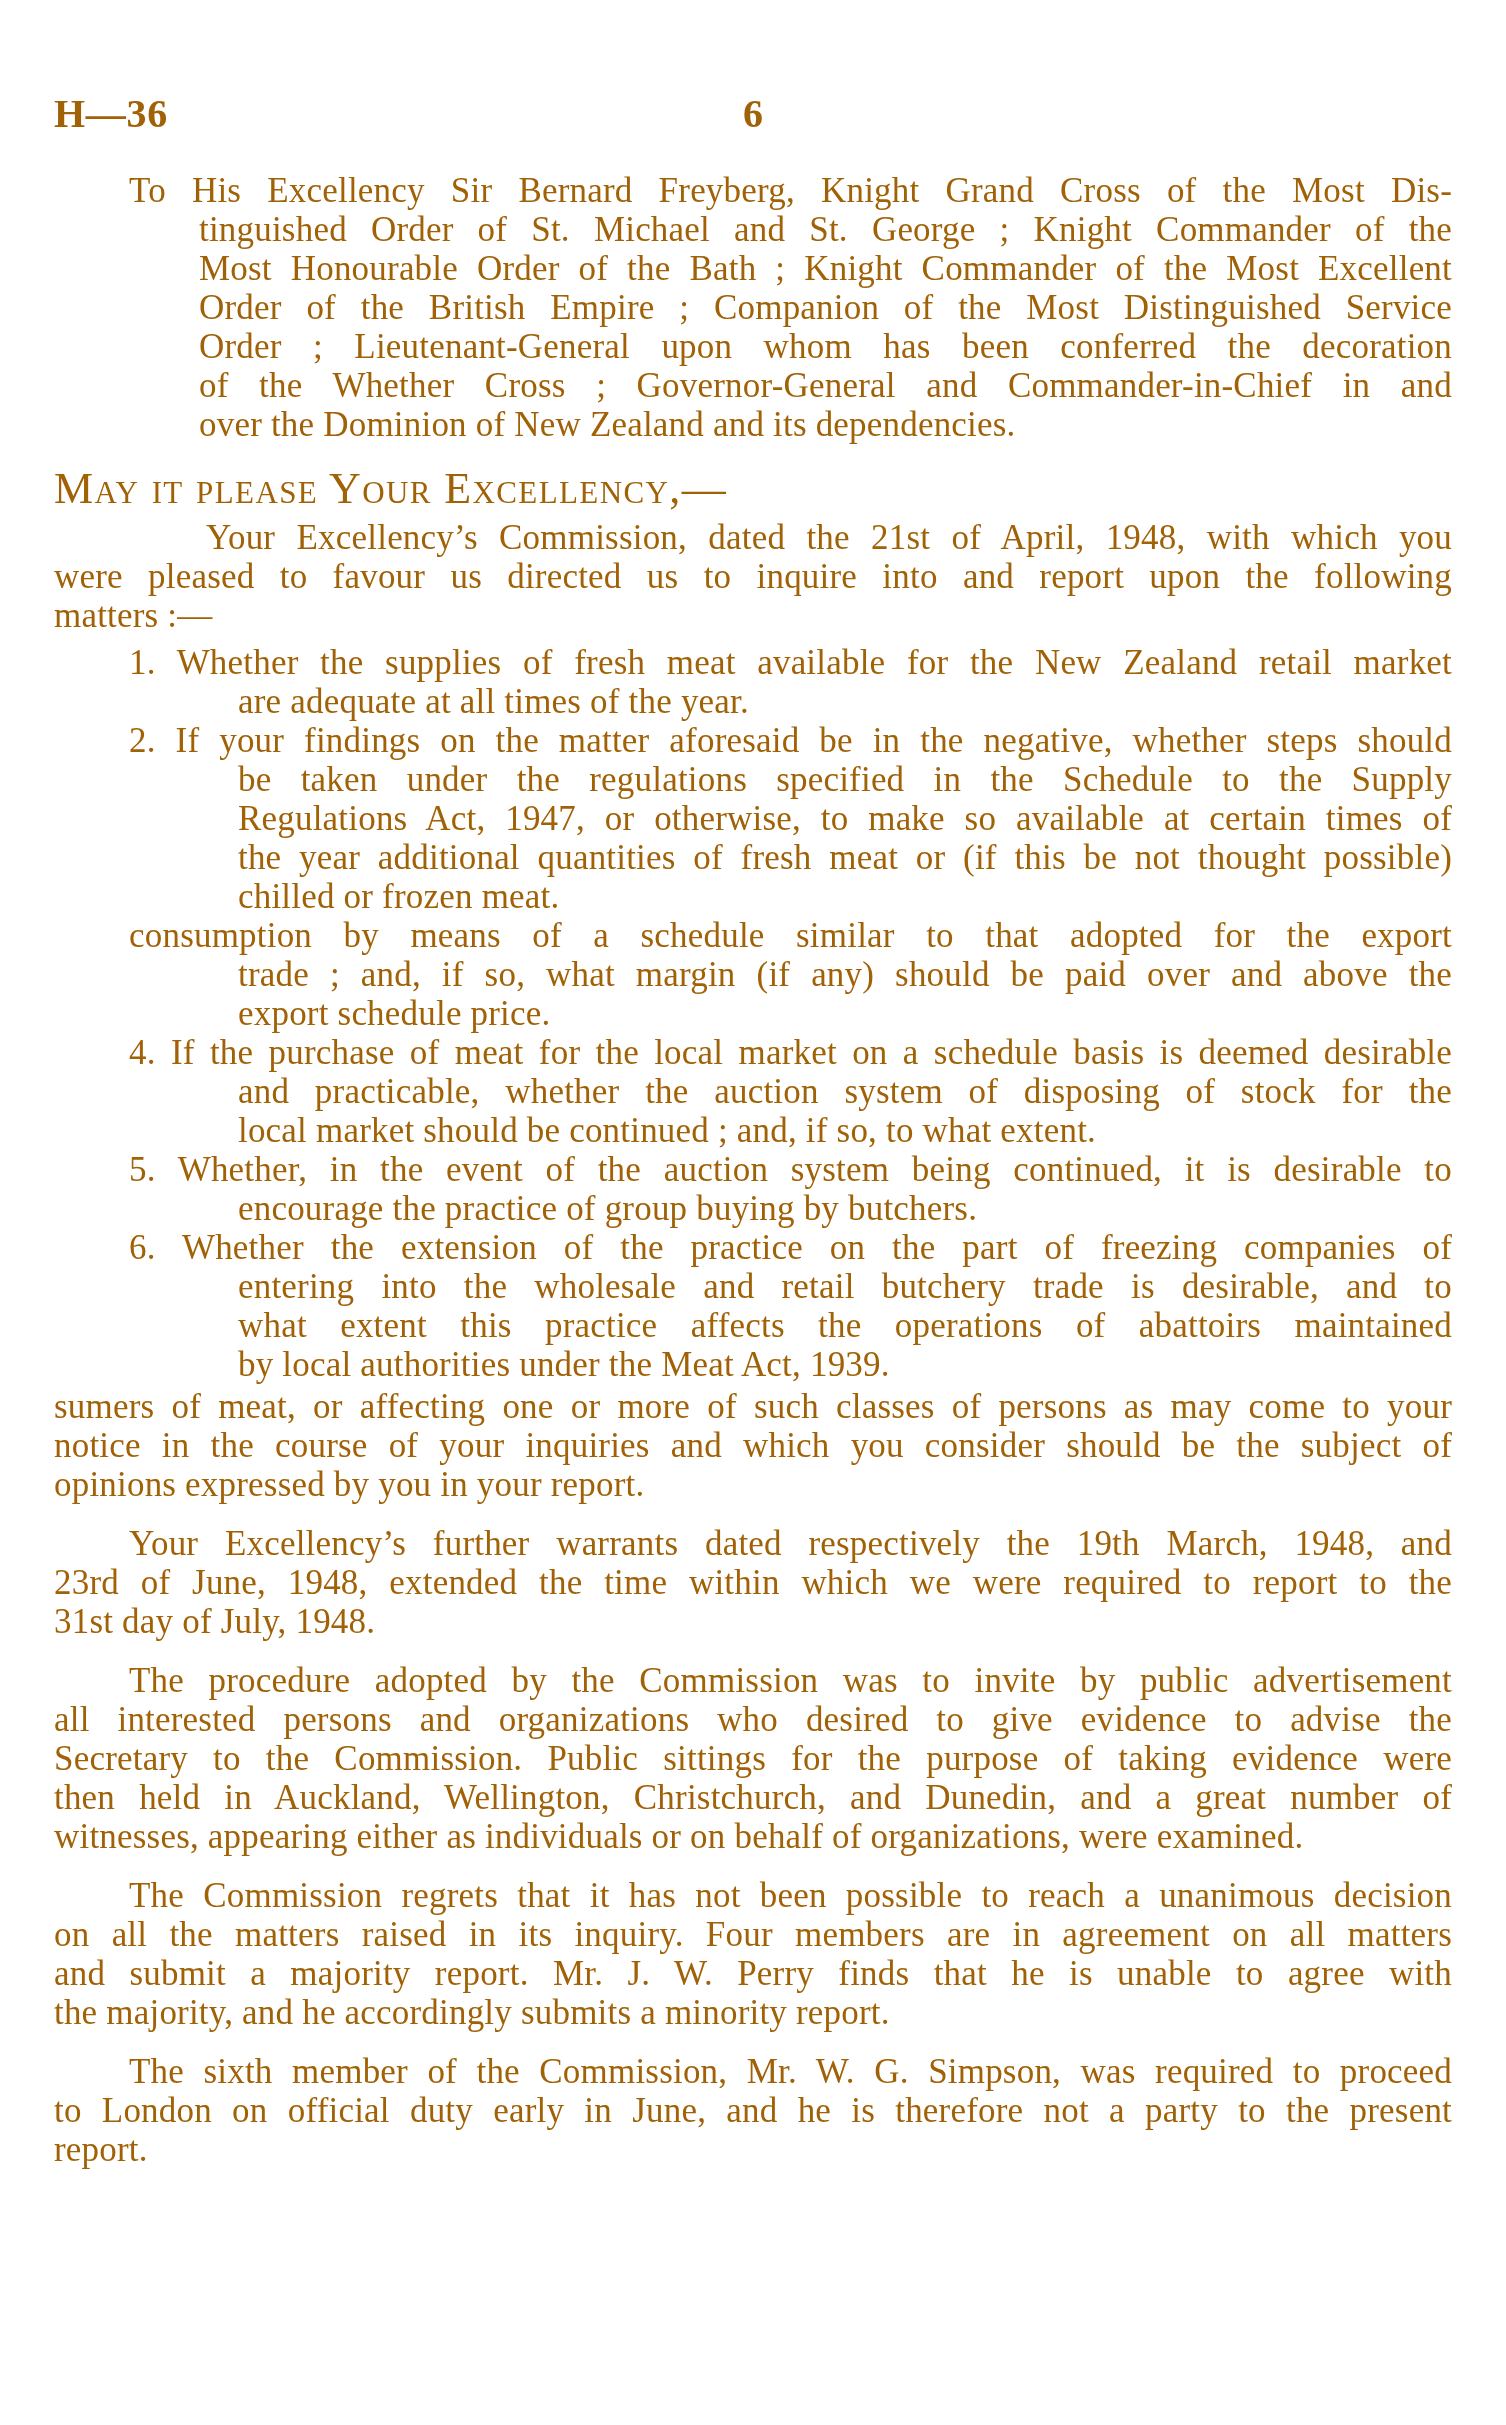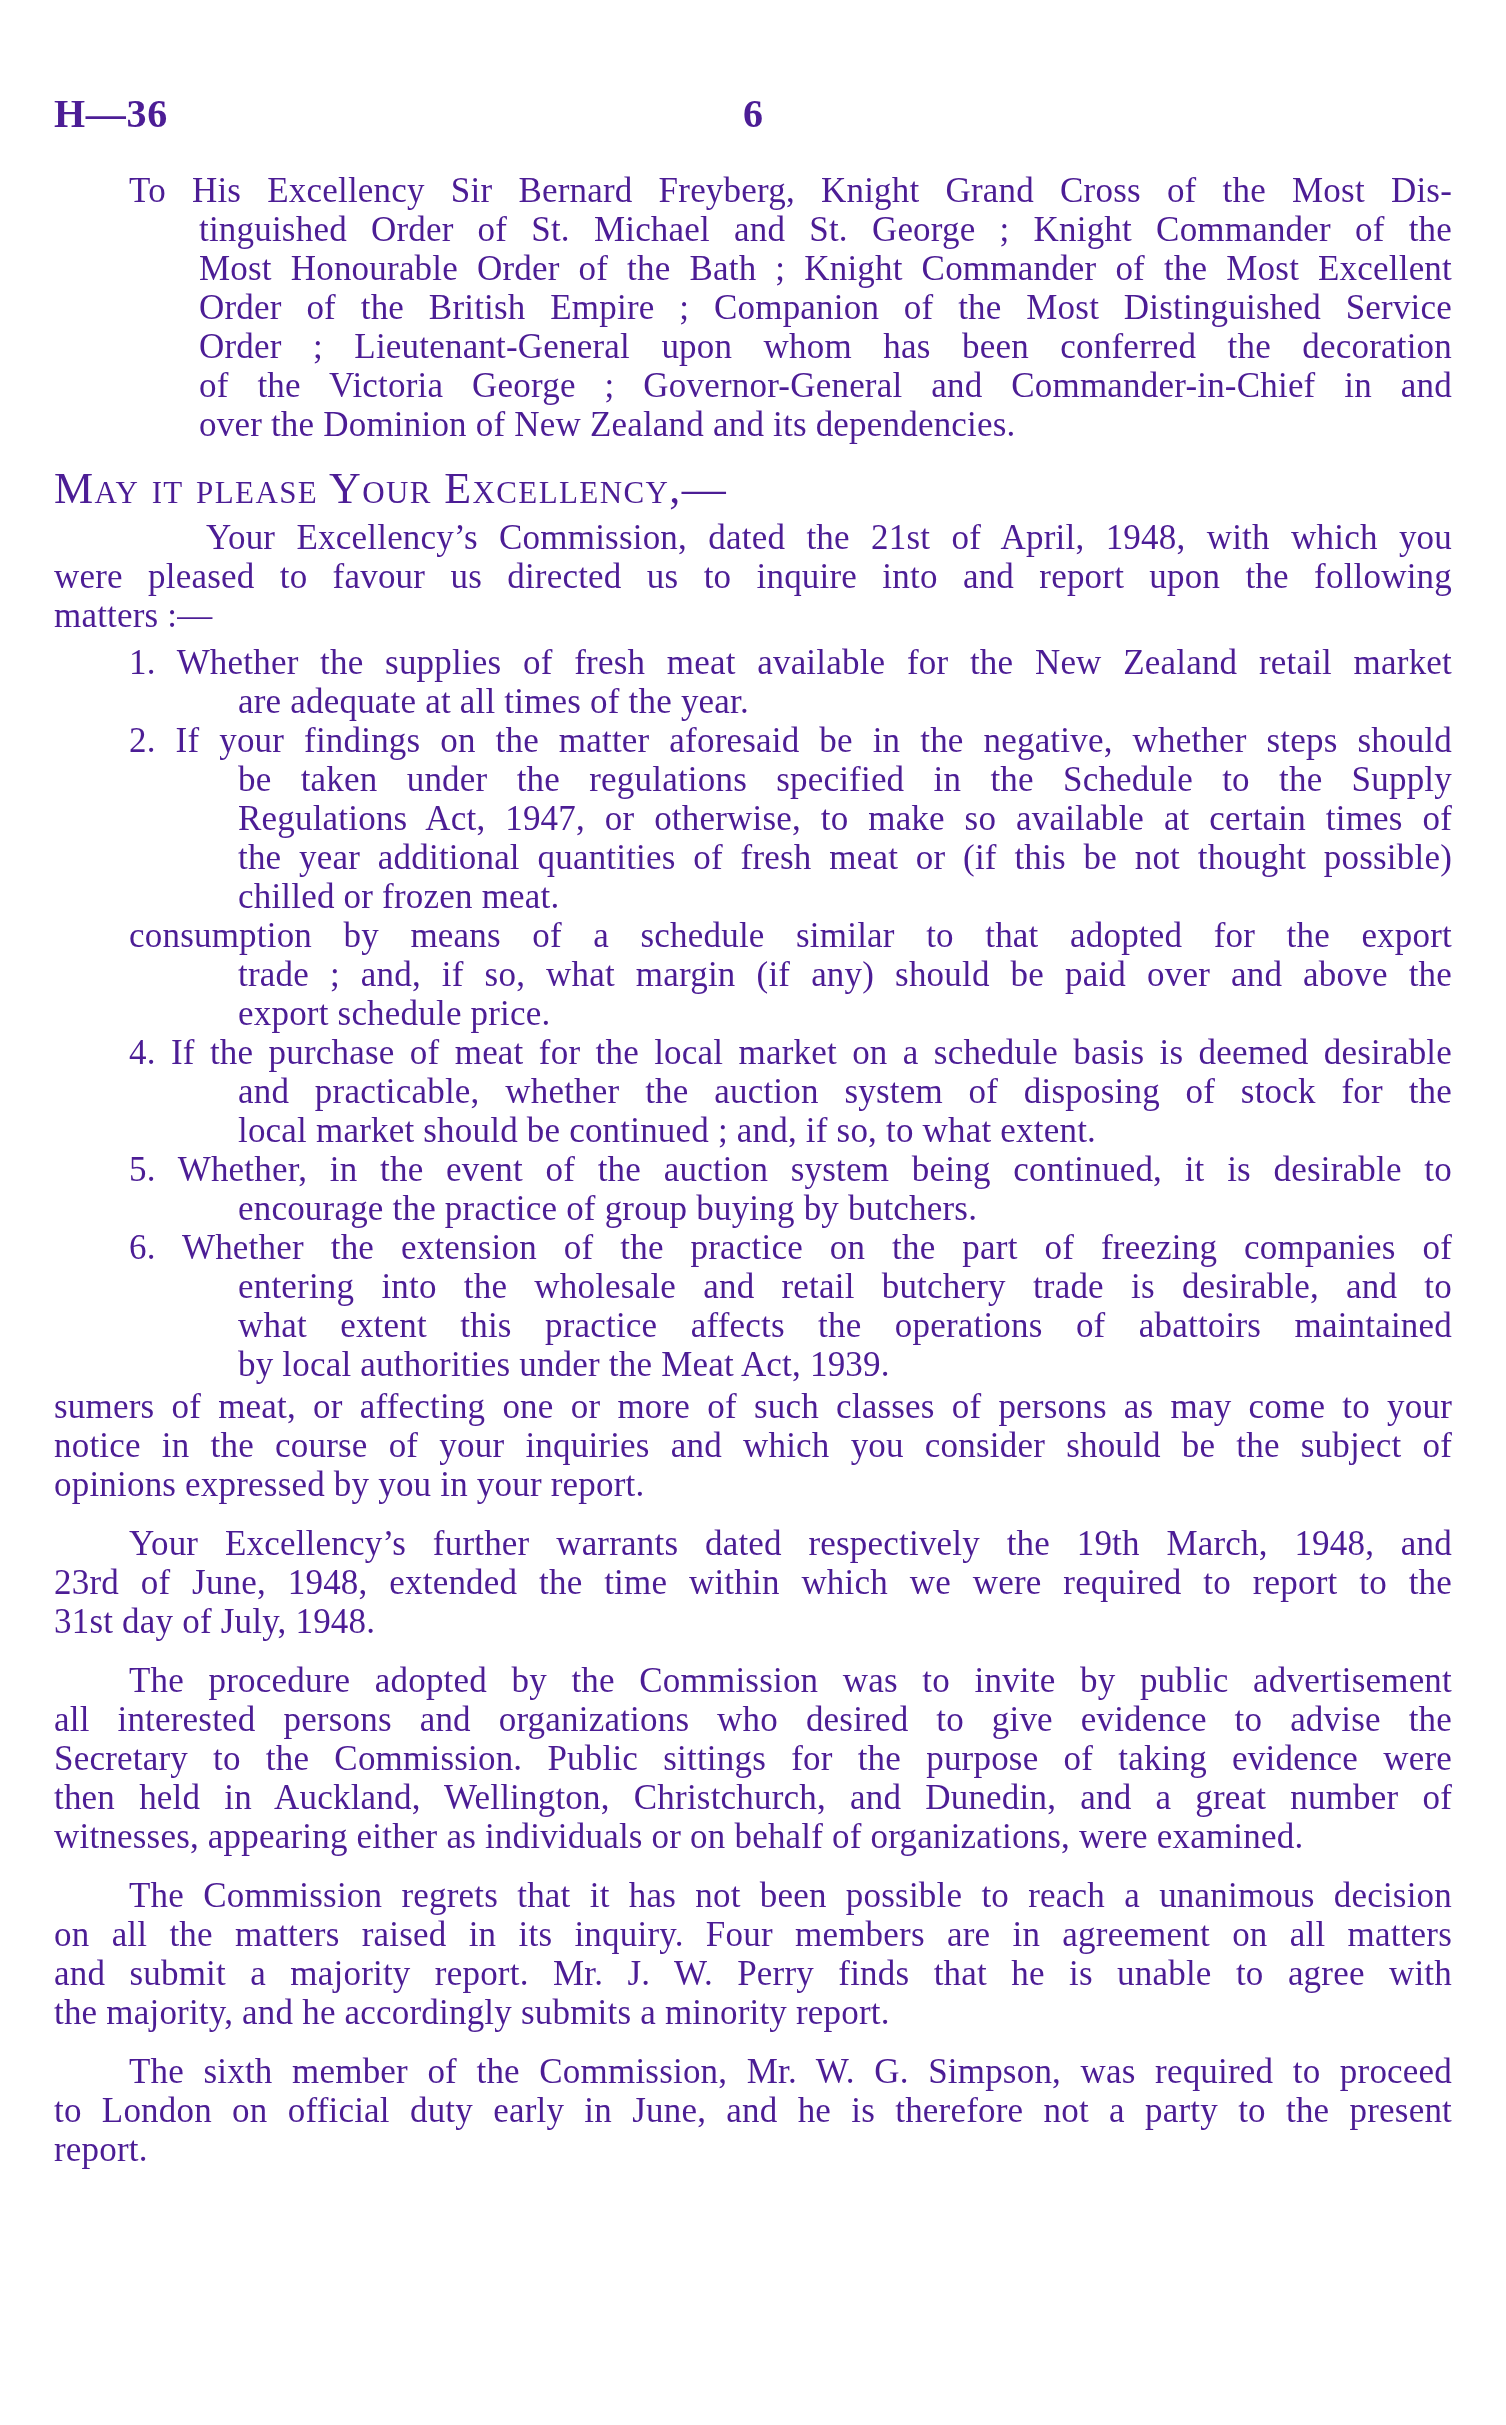--- a/index.html
+++ b/index.html
@@ -2,21 +2,21 @@
 <html style="font-size:11px"><head>
 <meta charset="utf-8">
 <style>
   * { margin: 0; padding: 0; box-sizing: border-box; }
   html, body { background: #ffffff; }
   .page {
     position: relative;
     width: 1506px;
     height: 2426px;
     background: #ffffff;
-    color: #4c1d95;
+    color: #a16207;
     font-family: "Liberation Serif", "DejaVu Serif", serif;
     font-size: 35px;
     line-height: 39px;
     letter-spacing: 0.2px;
     overflow: hidden;
   }
   .content {
     position: absolute;
     top: 0; left: 54px; right: 54px;
   }
@@ -65,21 +65,21 @@
       <div class="doc-ref">H—36</div>
       <div class="page-num">6</div>
     </div>
 
     <div class="address">
         <div class="line">To His Excellency Sir Bernard Freyberg, Knight Grand Cross of the Most Dis-</div>
         <div class="line">tinguished Order of St. Michael and St. George ; Knight Commander of the</div>
         <div class="line">Most Honourable Order of the Bath ; Knight Commander of the Most Excellent</div>
         <div class="line">Order of the British Empire ; Companion of the Most Distinguished Service</div>
         <div class="line">Order ; Lieutenant-General upon whom has been conferred the decoration</div>
-        <div class="line">of the Victoria George ; Governor-General and Commander-in-Chief in and</div>
+        <div class="line">of the Whether Cross ; Governor-General and Commander-in-Chief in and</div>
         <div class="line last">over the Dominion of New Zealand and its dependencies.</div>
       </div>
 
     <div class="greeting">May it please Your Excellency,—</div>
 
     <div class="intro">
         <div class="line">Your Excellency’s Commission, dated the 21st of April, 1948, with which you</div>
         <div class="line">were pleased to favour us directed us to inquire into and report upon the following</div>
         <div class="line last">matters :—</div>
       </div>

